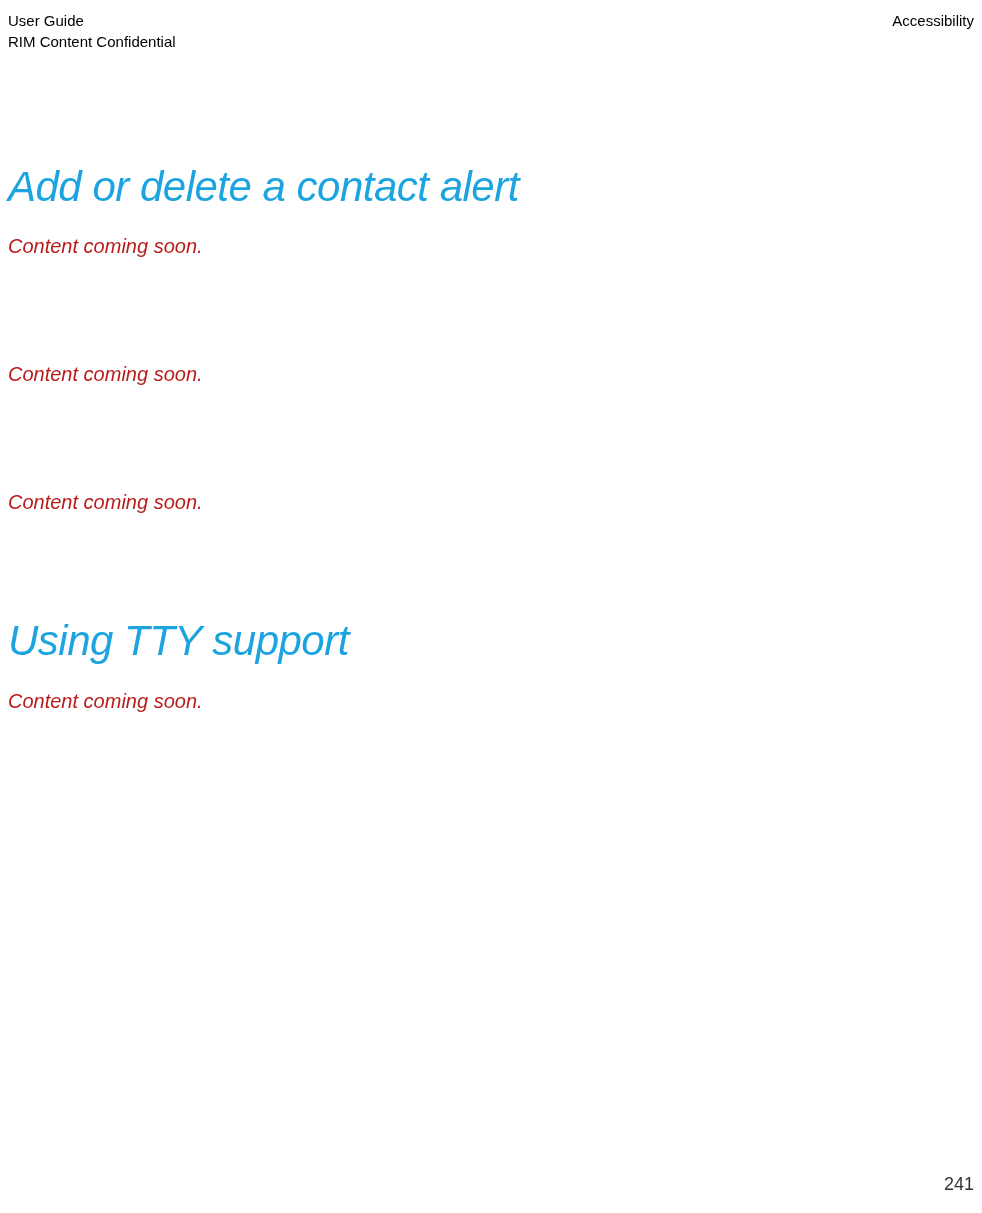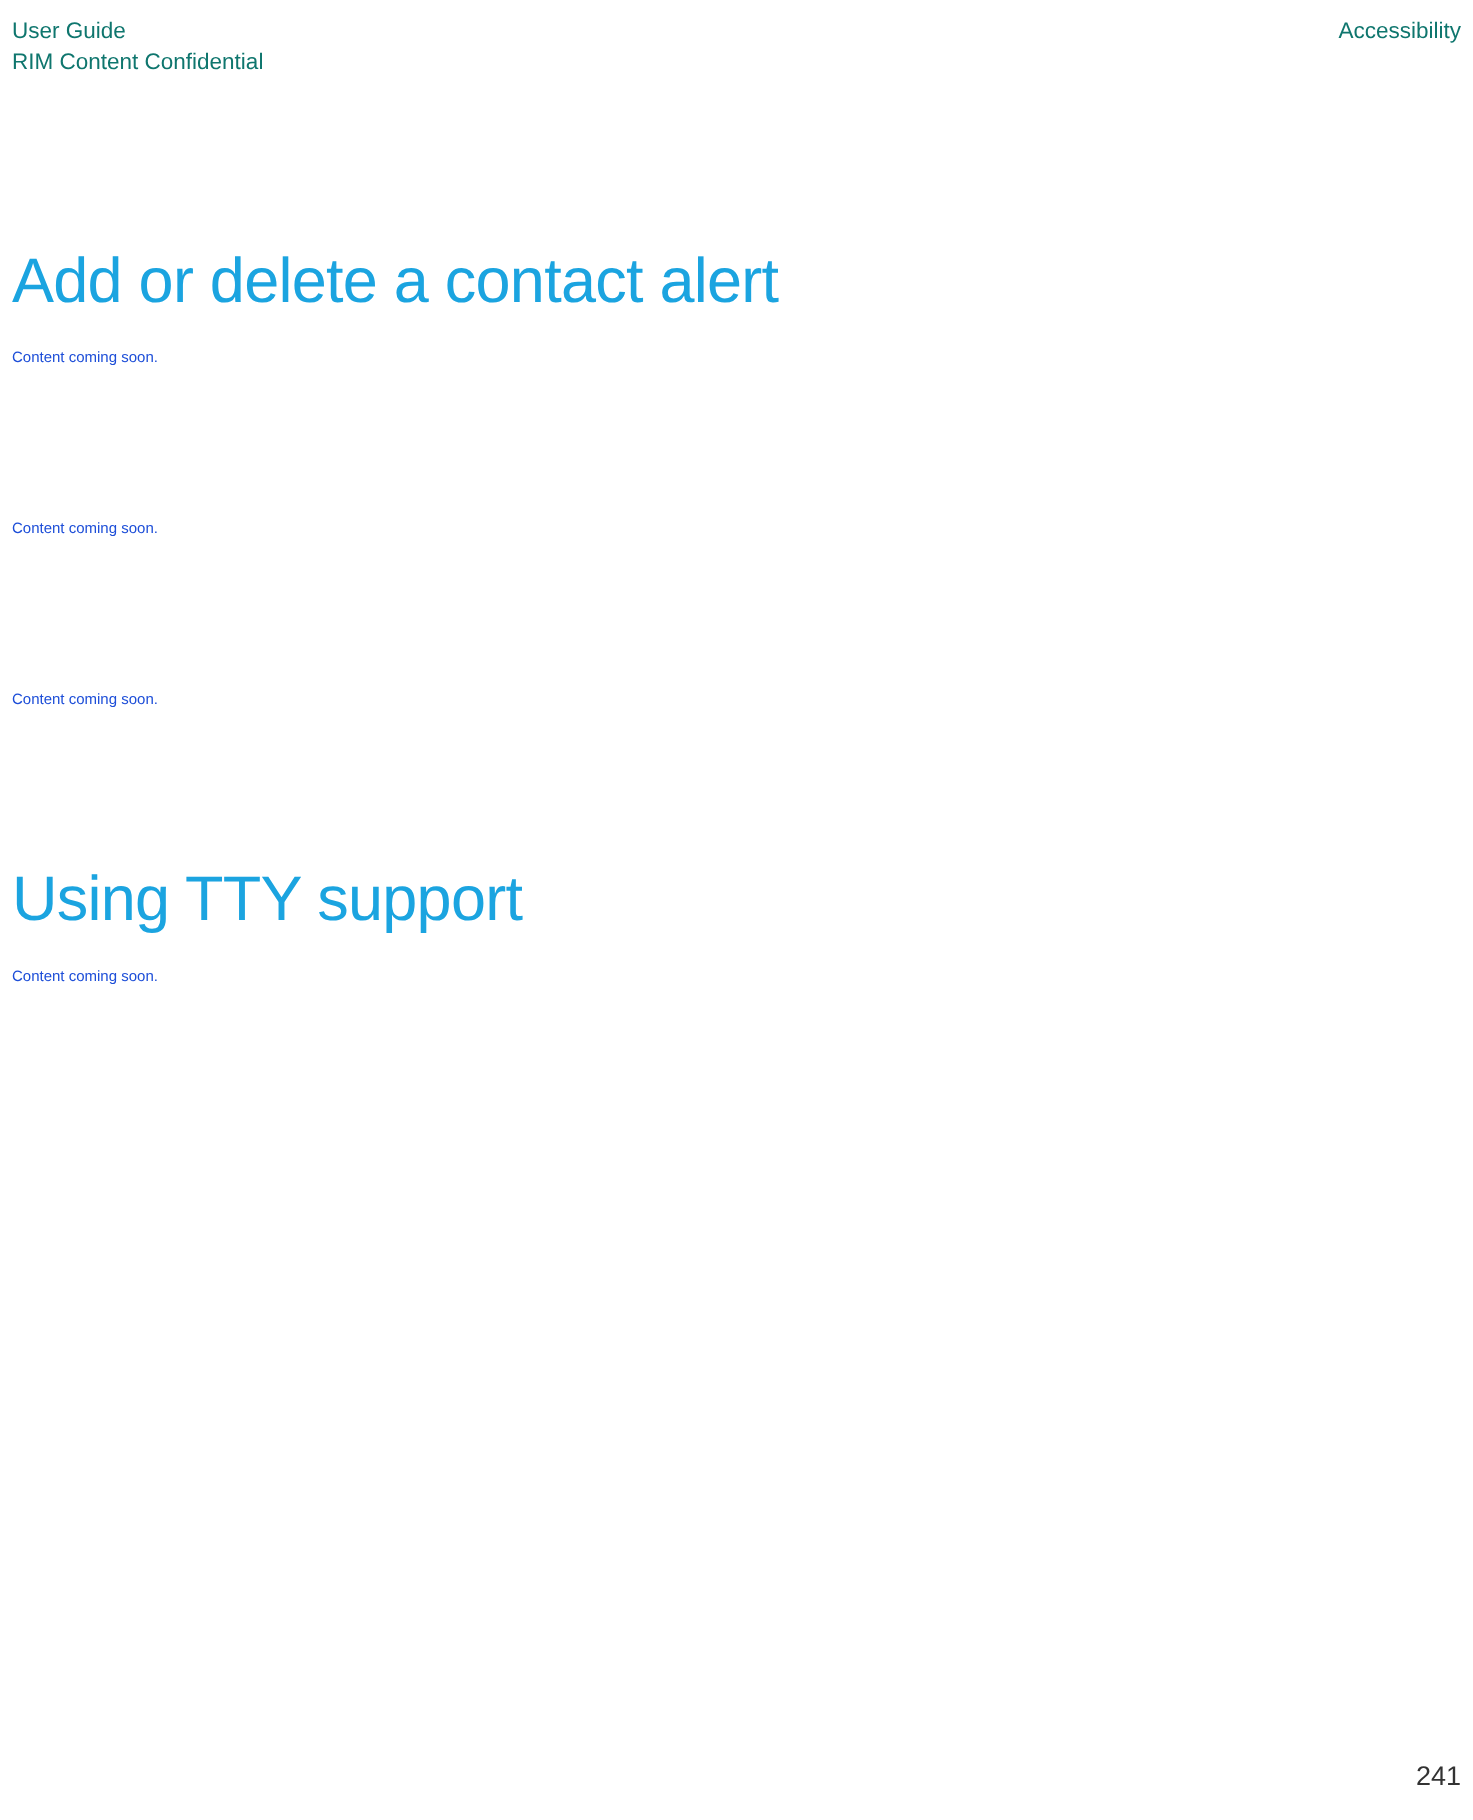--- a/index.html
+++ b/index.html
@@ -13,49 +13,50 @@
       height: 1213px;
       background: #ffffff;
       position: relative;
       padding: 10px 0;
     }
     .header {
       display: flex;
       justify-content: space-between;
       padding: 0 8px 0 8px;
       font-size: 15px;
-      color: #0f766e;
+      color: #000000;
       line-height: 1.4;
     }
     .header-left {
       text-align: left;
     }
     .header-right {
       text-align: center;
     }
     .content {
       padding: 0 8px;
+      font-style: italic;
     }
     .section {
       margin-top: 100px;
     }
     .section:first-child {
       margin-top: 110px;
     }
     .section-heading {
       font-size: 42px;
       font-weight: 400;
       color: #1ba4e0;
       line-height: 1.2;
       margin-bottom: 20px;
       letter-spacing: -0.5px;
     }
     .section-body {
-      font-size: 10px;
-      color: #1d4ed8;
+      font-size: 20px;
+      color: #b91c1c;
       line-height: 1.4;
     }
     .page-number {
       position: absolute;
       bottom: 18px;
       right: 8px;
       font-size: 18px;
       color: #333;
     }
   </style>

